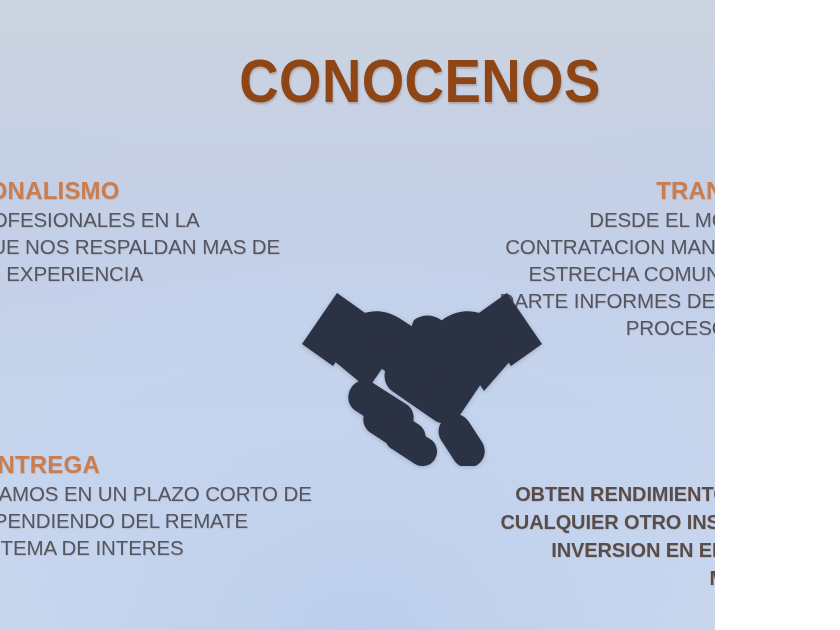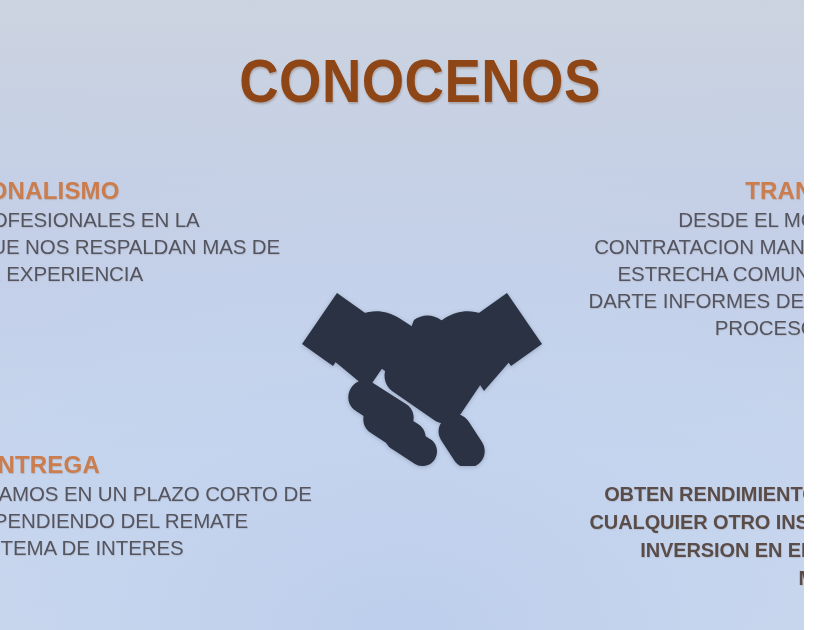--- a/index.html
+++ b/index.html
@@ -8,21 +8,21 @@
   }
   body {
     width: 840px;
     height: 630px;
     overflow: hidden;
     font-family: "Liberation Sans", sans-serif;
   }
 
   #slide {
     position: relative;
-    width: 804px;
+    width: 715px;
     height: 630px;
     overflow: hidden;
     background:
       radial-gradient(ellipse 120% 95% at 50% 100%,
           rgba(188,206,236,0.95) 0%,
           rgba(196,212,238,0.70) 35%,
           rgba(205,213,227,0.18) 70%,
           rgba(205,212,224,0.0) 100%),
       linear-gradient(to bottom,
           #ccd3e0 0%,

